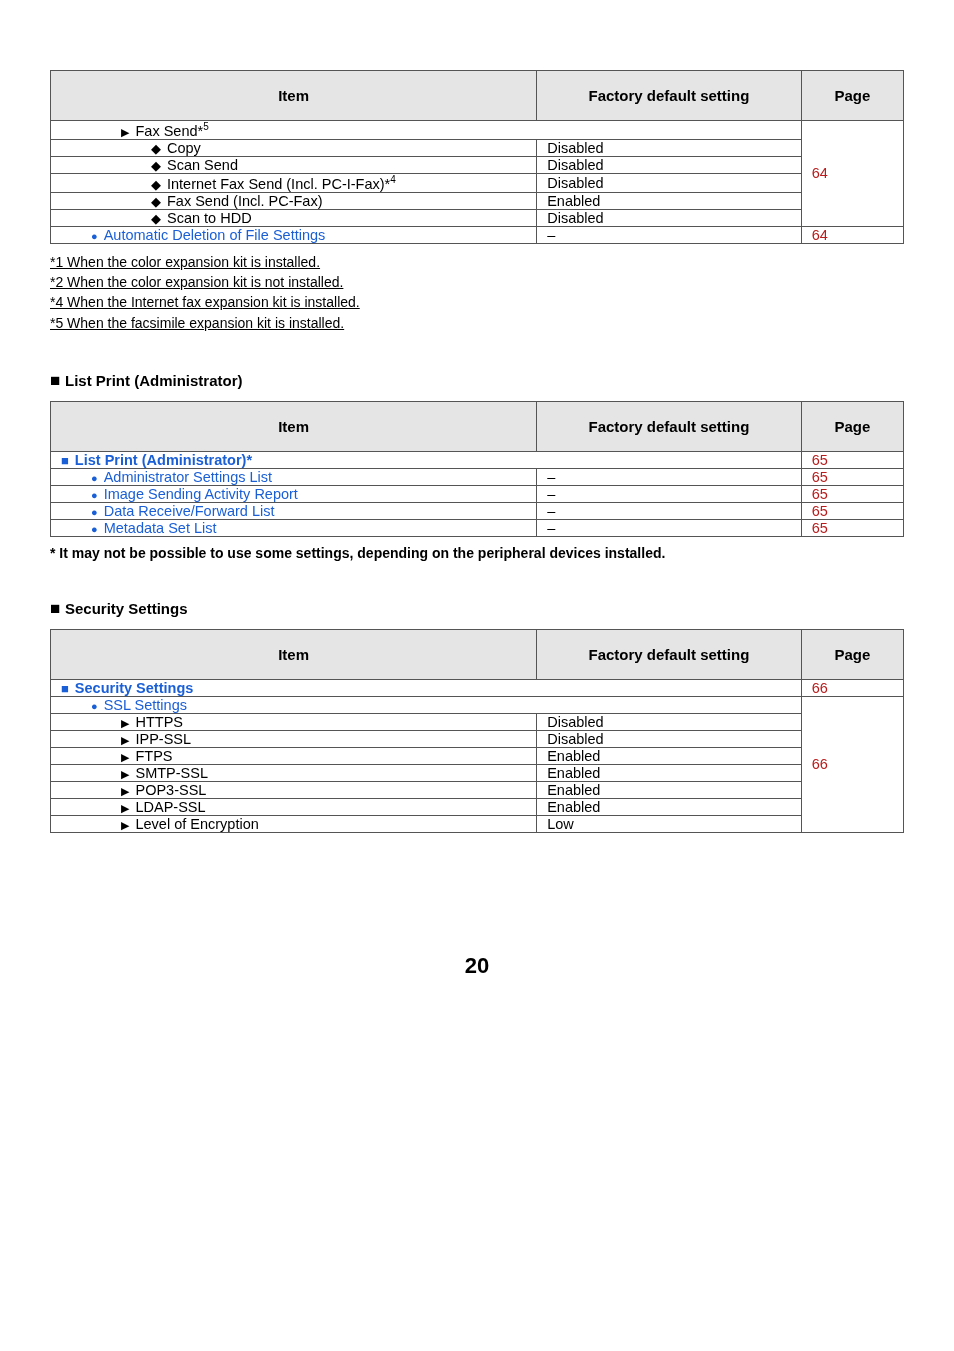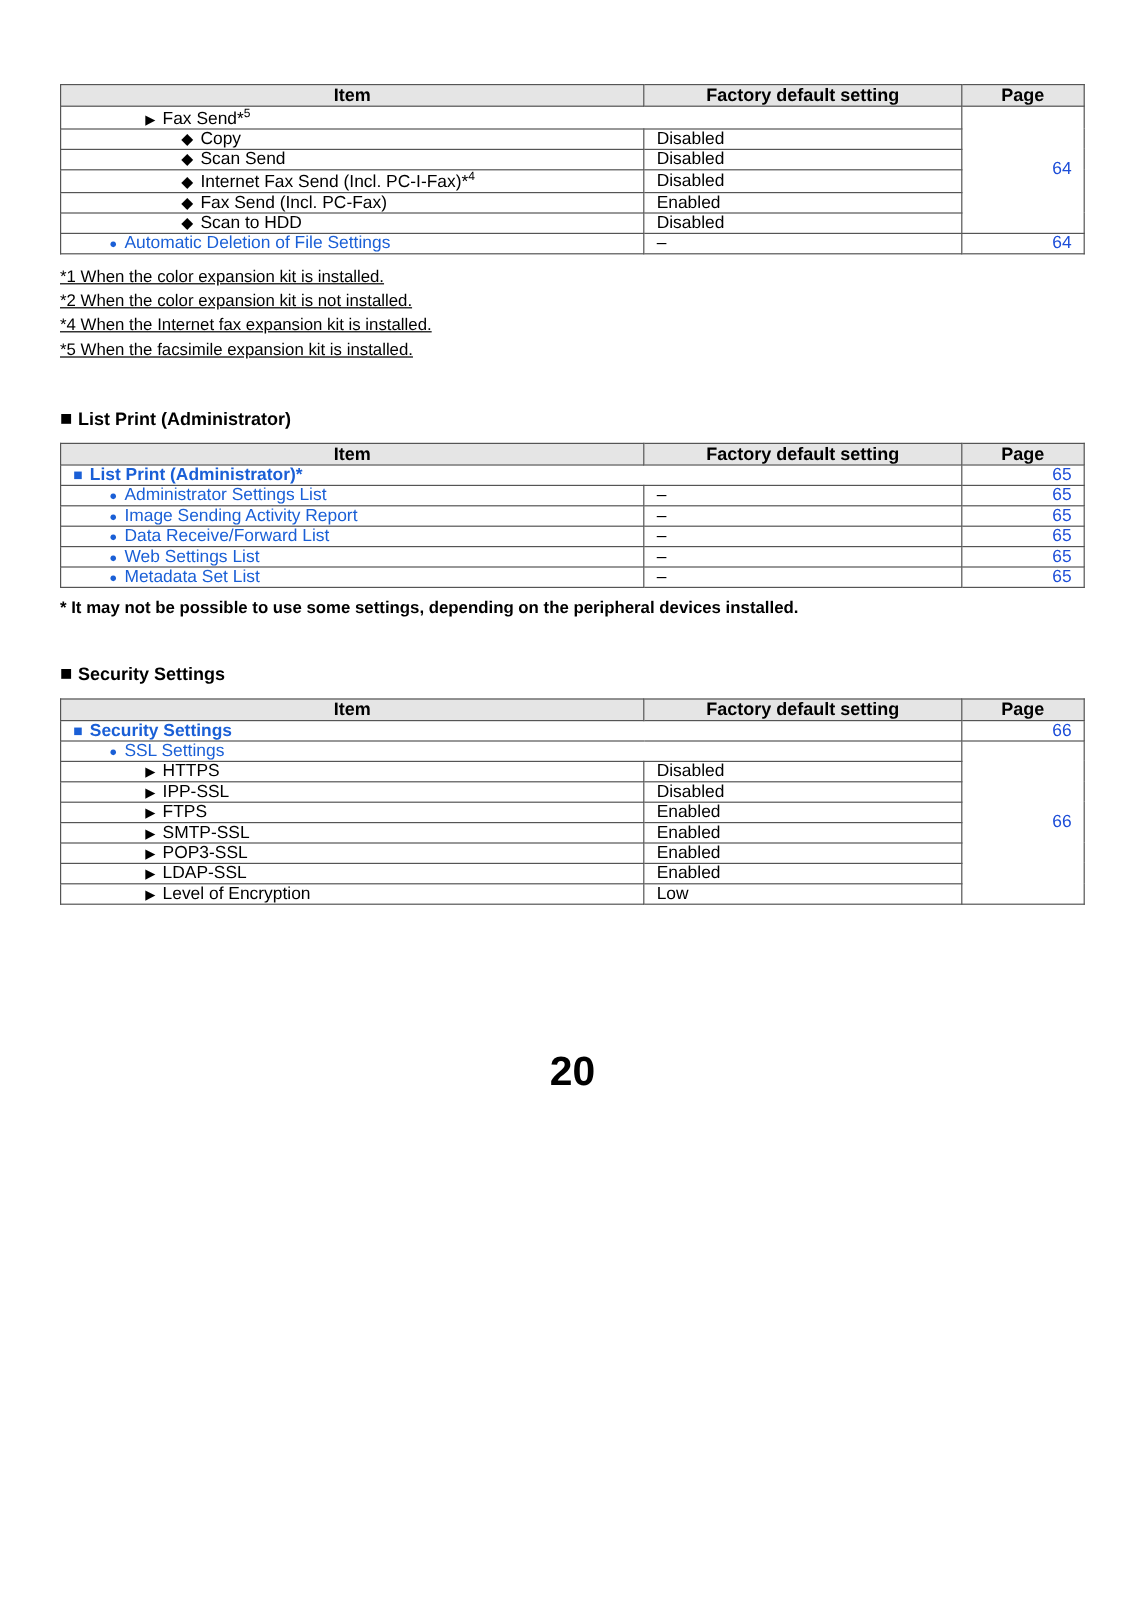--- a/index.html
+++ b/index.html
@@ -13,36 +13,36 @@
     }
     table {
       width: 100%;
       border-collapse: collapse;
       margin-bottom: 8px;
     }
     th {
       background: #e5e5e5;
       font-weight: bold;
       font-size: 15px;
-      padding: 0 10px;
+      padding: 16px 10px;
       border: 1px solid #555;
       text-align: center;
     }
     th.col-item { width: 57%; }
     th.col-setting { width: 31%; }
     th.col-page { width: 12%; }
     td {
       border: 1px solid #555;
       padding: 0 10px;
       font-size: 14.5px;
       vertical-align: middle;
     }
     td.page-cell {
-      text-align: right;
-      color: #1d4ed8;
+      text-align: left;
+      color: #b91c1c;
     }
     td.span-item {
       border-right: 1px solid #555;
     }
     .link-blue { color: #1a5fd6; }
     .indent-1 { padding-left: 30px; }
     .indent-2 { padding-left: 60px; }
     .indent-3 { padding-left: 90px; }
     .triangle-right::before {
       content: "▶";
@@ -84,21 +84,21 @@
       content: "■ ";
       font-size: 17px;
     }
     .footnote-single {
       font-size: 14px;
       margin-bottom: 38px;
       font-weight: bold;
     }
     .page-number {
       text-align: center;
-      font-size: 34px;
+      font-size: 22px;
       font-weight: bold;
       margin-top: 120px;
     }
     sup { font-size: 10px; vertical-align: super; }
   </style>
 </head>
 <body>
 
 <table>
   <thead>
@@ -173,25 +173,20 @@
       <td><span class="indent-1 bullet link-blue">Image Sending Activity Report</span></td>
       <td>–</td>
       <td class="page-cell">65</td>
     </tr>
     <tr>
       <td><span class="indent-1 bullet link-blue">Data Receive/Forward List</span></td>
       <td>–</td>
       <td class="page-cell">65</td>
     </tr>
     <tr>
-      <td><span class="indent-1 bullet link-blue">Web Settings List</span></td>
-      <td>–</td>
-      <td class="page-cell">65</td>
-    </tr>
-    <tr>
       <td><span class="indent-1 bullet link-blue">Metadata Set List</span></td>
       <td>–</td>
       <td class="page-cell">65</td>
     </tr>
   </tbody>
 </table>
 
 <div class="footnote-single">*  It may not be possible to use some settings, depending on the peripheral devices installed.</div>
 
 <div class="section-heading">Security Settings</div>

